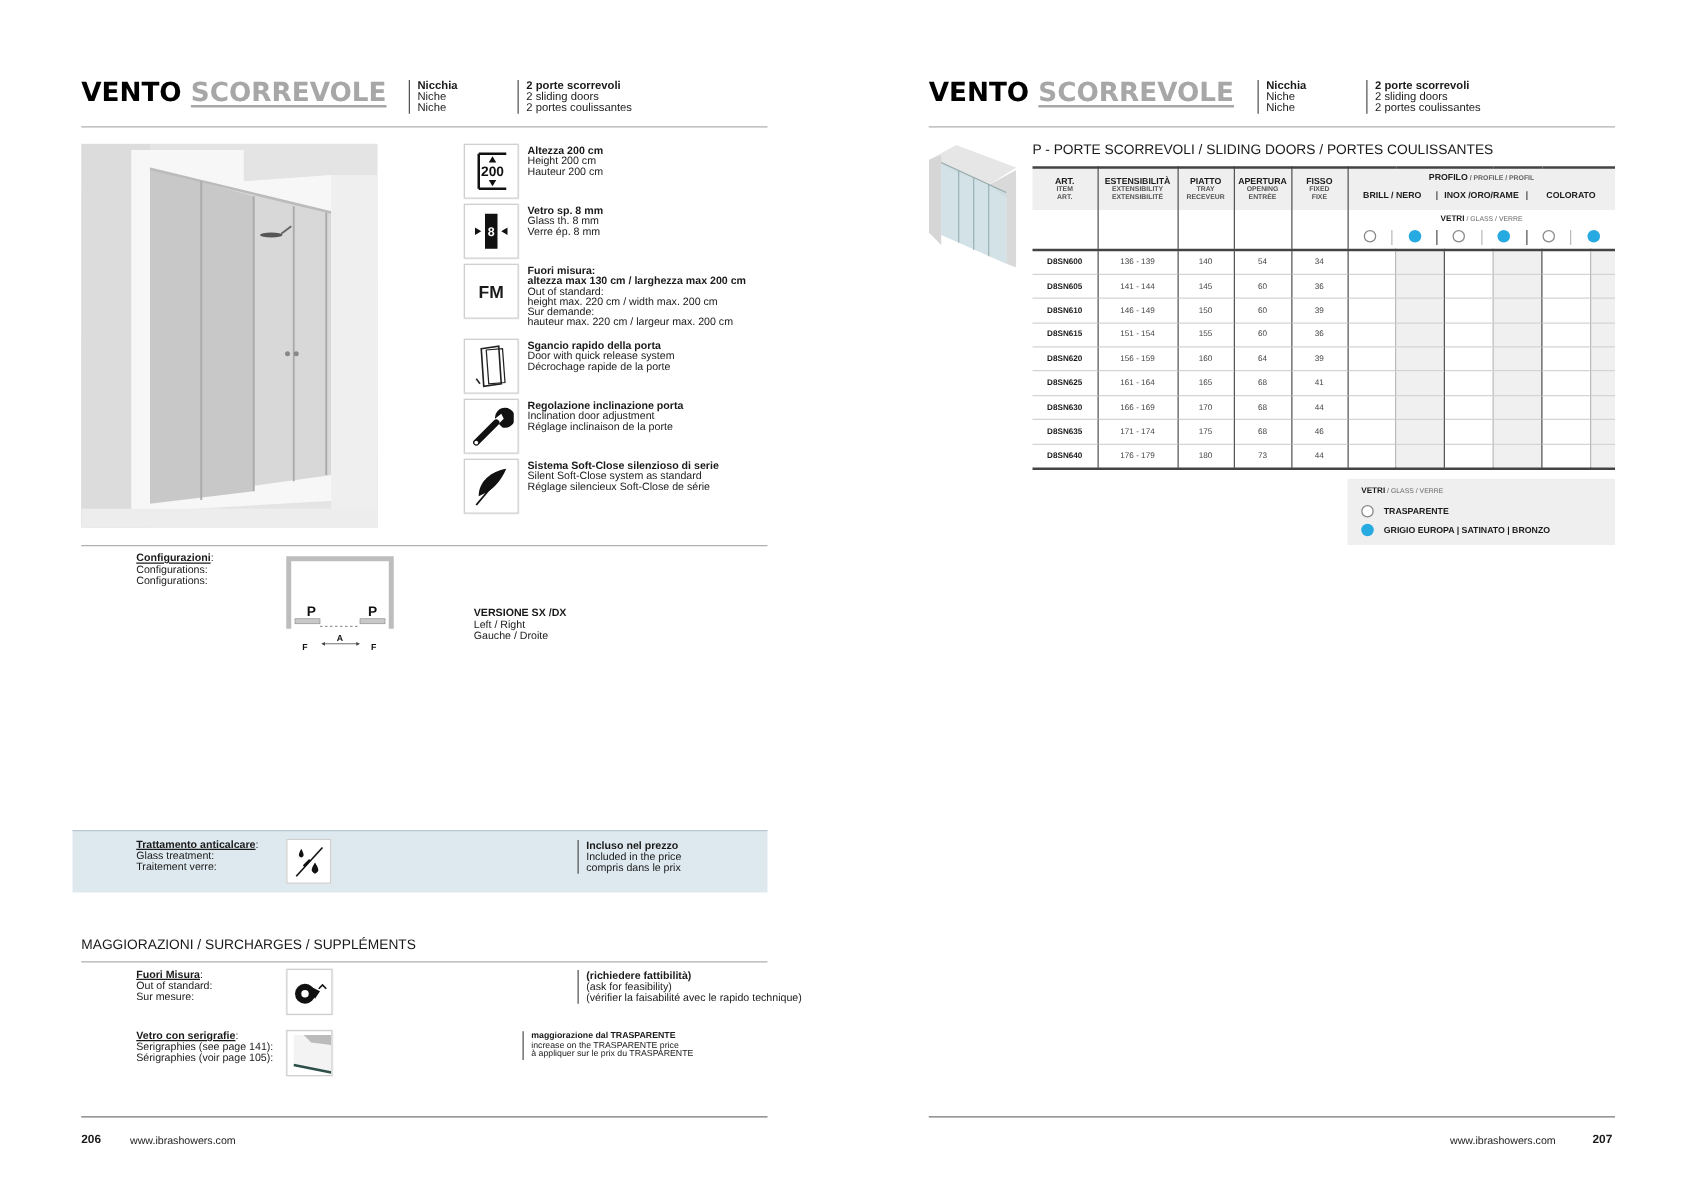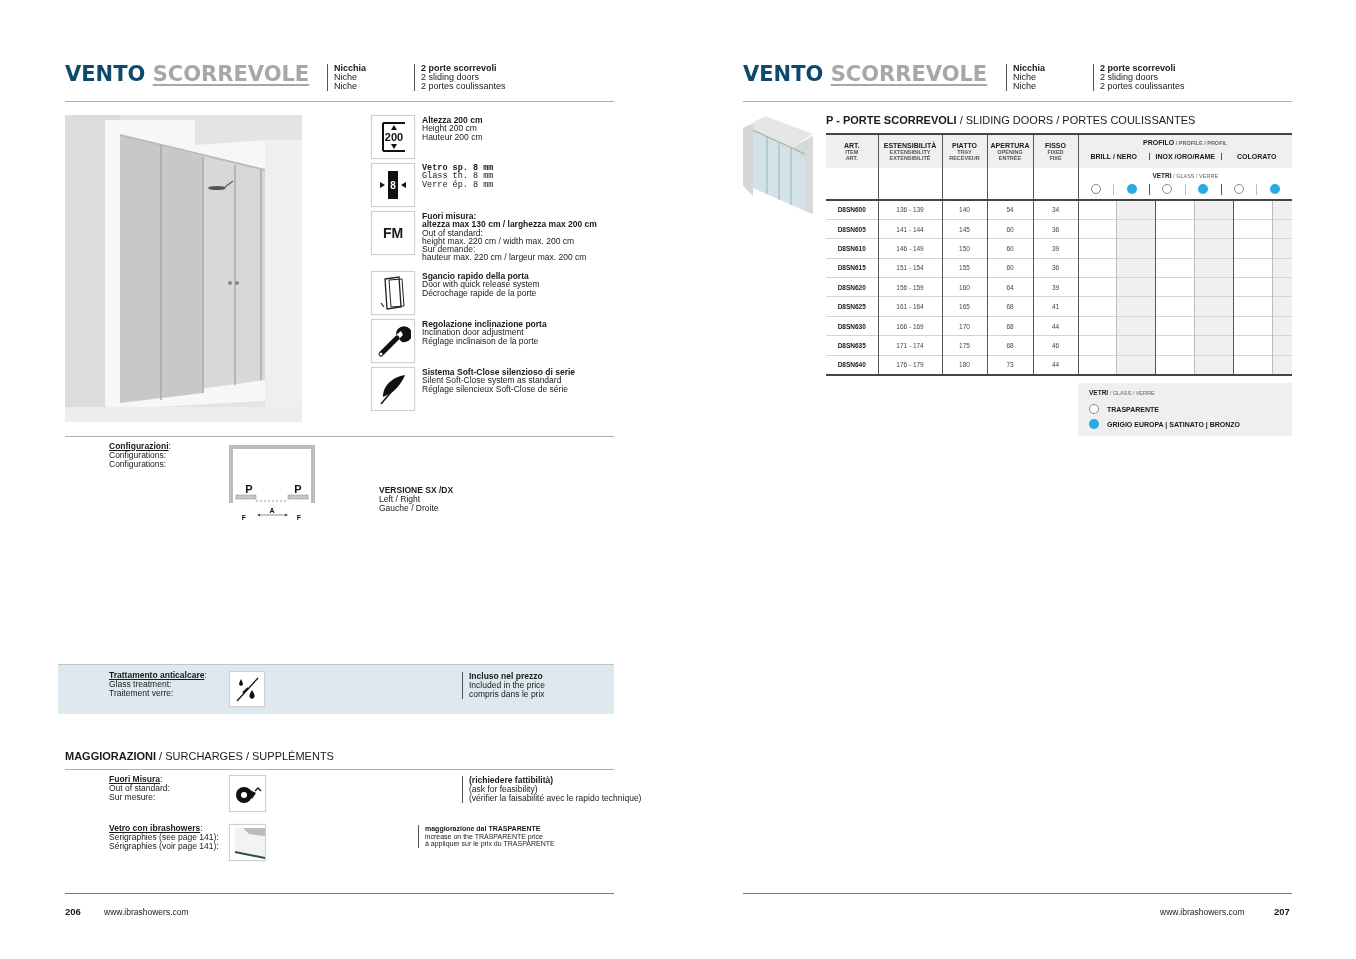--- a/index.html
+++ b/index.html
@@ -5,41 +5,41 @@
   * { box-sizing: border-box; margin: 0; padding: 0; }
   html, body { width: 1356px; height: 959px; background: #ffffff; overflow: hidden; }
   body { font-family: "Liberation Sans", sans-serif; color: #1a1a1a; position: relative; }
   .page { position: absolute; top: 0; height: 959px; width: 678px; }
   .page.left { left: 0; }
   .page.right { left: 678px; }
   .abs { position: absolute; }
 
   
   .title { font-family: "DejaVu Sans", sans-serif; font-size: 21px; font-weight: bold; letter-spacing: 0px; white-space: nowrap; }
-  .title .t1 { color: #0c4a6e; }
+  .title .t1 { color: #000000; }
   .title .t2 { color: #a7a7a7; text-decoration: underline; text-decoration-thickness: 2px; text-underline-offset: 3px; }
   .hcol { font-size: 9px; line-height: 9px; border-left: 1px solid #555; padding-left: 6px; }
   .hcol b { font-weight: bold; }
   .rule { position: absolute; height: 1px; background: #b0b0b0; }
   .rule.dark { background: #777; }
 
   
   .feat-icon { position: absolute; width: 44px; height: 44px; border: 1px solid #cfcfcf; background: #fff; box-shadow: 0 0 1px #ddd; display: flex; align-items: center; justify-content: center; }
   .feat-text { position: absolute; font-size: 8.5px; line-height: 8.3px; width: 200px; }
   .feat-text b { display: block; }
 
   .lbl3 { font-size: 8.5px; line-height: 9px; margin-left: 44px; }
   .lbl3 .u { font-weight: bold; text-decoration: underline; }
 
   .photo { position: absolute; left: 65px; top: 115px; width: 237px; height: 307px; background: linear-gradient(180deg, #e8e8e8 0%, #dcdcdc 100%); overflow: hidden; }
 
   .blue-band { position: absolute; left: 58px; top: 664px; width: 556px; height: 50px; background: #dde9ef; border-top: 1px solid #b8c8d0; }
 
   .section-title { font-size: 11px; white-space: nowrap; }
-  .section-title b { font-weight: bold; }
+  .section-title b { font-weight: normal; }
 
   .footer-num { font-size: 9.5px; font-weight: bold; }
   .footer-url { font-size: 8.5px; font-weight: normal; }
 
   
   .tbl { position: absolute; left: 826px; top: 133px; width: 466px; border-collapse: collapse; font-size: 7px; }
   .tbl td, .tbl th { text-align: center; }
   .th-main { font-weight: bold; font-size: 7px; display: block; }
   .th-sub { font-size: 5.5px; color: #555; display: block; line-height: 6px; }
   .dot { display: inline-block; width: 10px; height: 10px; border-radius: 50%; }
@@ -104,21 +104,21 @@
   </div>
 
   <div class="feat-icon" style="left:371px; top:163px;">
     <svg width="36" height="36" viewBox="0 0 36 36">
       <rect x="13" y="4" width="10" height="28" fill="#111"></rect>
       <polygon points="5,15 10,18 5,21" fill="#111"></polygon>
       <polygon points="31,15 26,18 31,21" fill="#111"></polygon>
       <text x="18" y="22" font-size="10" font-weight="bold" text-anchor="middle" fill="#fff" font-family="Liberation Sans, sans-serif">8</text>
     </svg>
   </div>
-  <div class="feat-text" style="left:422px; top:164px;font-family:Liberation Mono, monospace;">
+  <div class="feat-text" style="left:422px; top:164px;">
     <b>Vetro sp. 8 mm</b>
     <span>Glass th. 8 mm</span><br>
     <span>Verre ép. 8 mm</span>
   </div>
 
   <div class="feat-icon" style="left:371px; top:211px;">
     <span style="font-size:14px; font-weight:bold;">FM</span>
   </div>
   <div class="feat-text" style="left:422px; top:212px; width:210px;">
     <b>Fuori misura:</b>
@@ -234,23 +234,23 @@
       <path d="M22 12 L25 9 L28 12" stroke="#111" stroke-width="1.3" fill="none"></path>
     </svg>
   </div>
   <div class="abs lbl3 hcol" style="left:418px; top:776px;">
     <b>(richiedere fattibilità)</b><br>
     <span>(ask for feasibility)</span><br>
     <span>(vérifier la faisabilité avec le rapido technique)</span>
   </div>
 
   <div class="abs lbl3" style="left:65px; top:824px;">
-    <span class="u">Vetro con ibrashowers</span>:<br>
+    <span class="u">Vetro con serigrafie</span>:<br>
     <span>Serigraphies (see page 141):</span><br>
-    <span>Sérigraphies (voir page 141):</span>
+    <span>Sérigraphies (voir page 105):</span>
   </div>
   <div class="feat-icon" style="left:229px; top:824px; width:37px; height:37px;">
     <svg width="34" height="34" viewBox="0 0 34 34">
       <polygon points="4,2 34,2 34,32 4,26" fill="#f3f3f3"></polygon>
       <polygon points="12,2 34,2 34,10 18,8" fill="#bbb"></polygon>
       <line x1="4" y1="26" x2="34" y2="32" stroke="#2d4f4a" stroke-width="2"></line>
     </svg>
   </div>
   <div class="abs hcol" style="left:418px; top:825px; font-size:7px; line-height:7.5px;">
     <b>maggiorazione dal TRASPARENTE</b><br>

